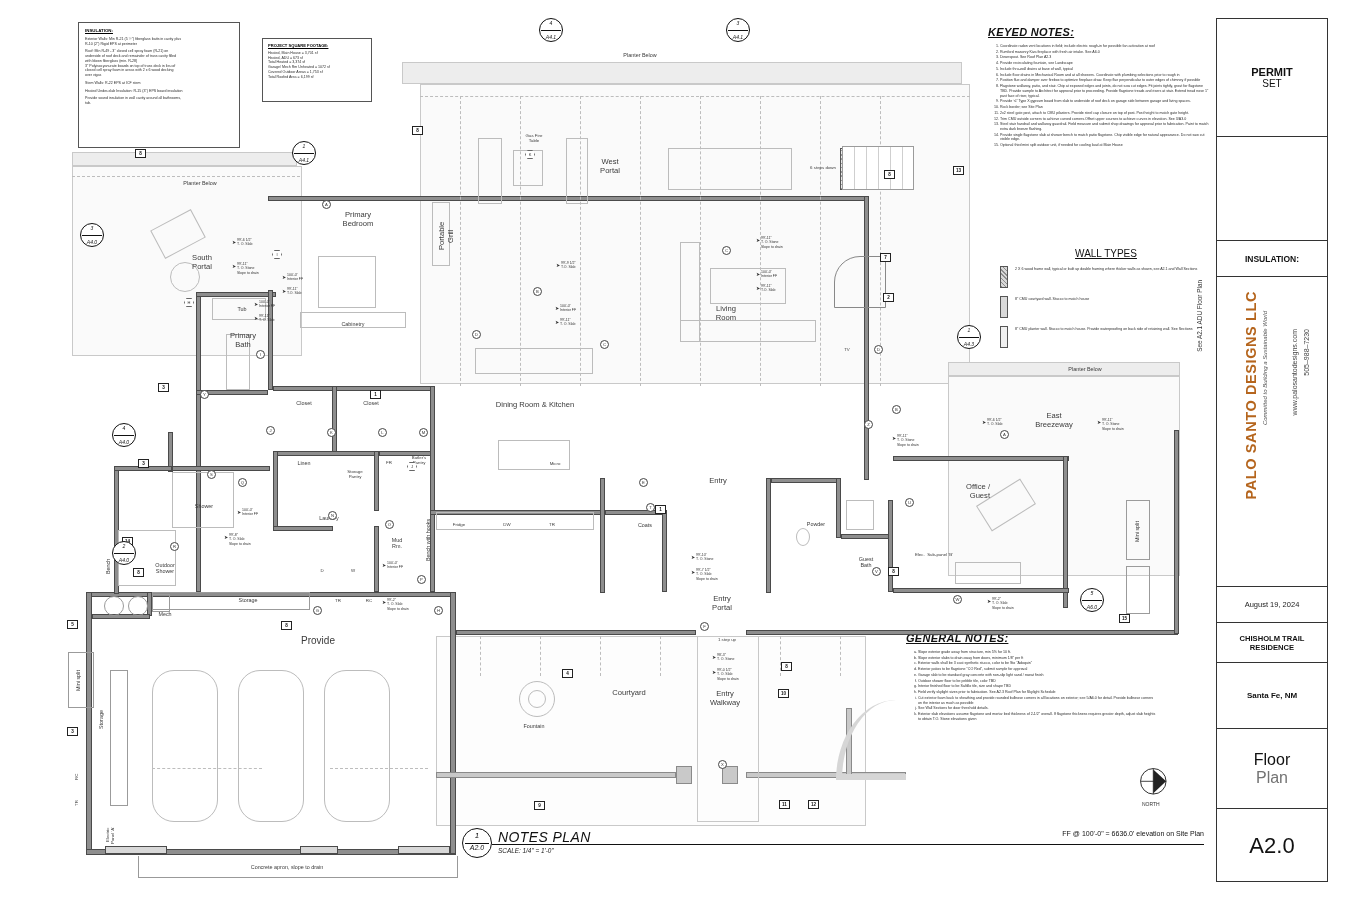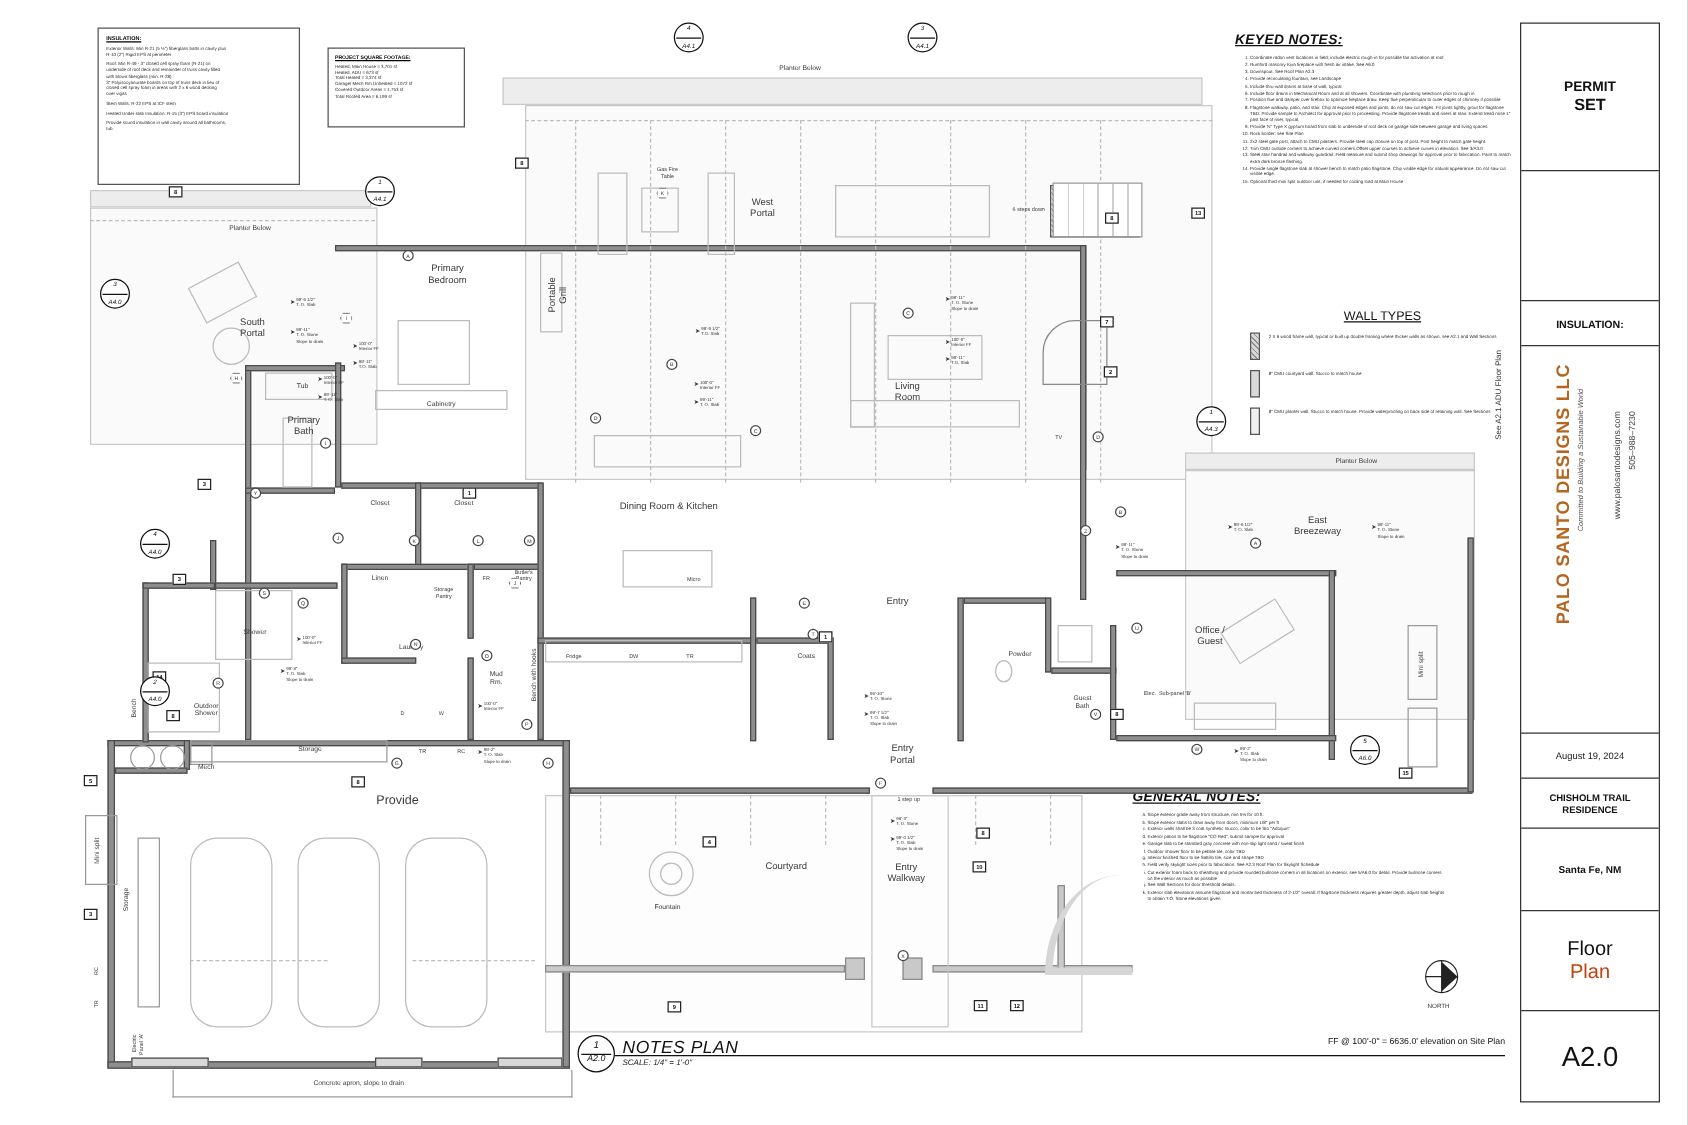--- a/index.html
+++ b/index.html
@@ -350,21 +350,21 @@
         <div style="position: absolute; left: 499px; top: 522px; width: 16px; text-align: center; font-size: 4.4px; line-height: 1.2; color: rgb(58, 58, 58); white-space: pre;">DW</div>
         <div style="position: absolute; left: 545px; top: 522px; width: 14px; text-align: center; font-size: 4.4px; line-height: 1.2; color: rgb(58, 58, 58); white-space: pre;">TR</div>
         <div style="position: absolute; left: 702px; top: 304px; width: 48px; text-align: center; font-size: 7.6px; line-height: 1.2; color: rgb(58, 58, 58); white-space: pre;">Living
 Room</div>
         <div style="position: absolute; left: 842px; top: 347px; width: 10px; text-align: center; font-size: 4.4px; line-height: 1.2; color: rgb(58, 58, 58); white-space: pre;">TV</div>
         <div style="position: absolute; left: 700px; top: 476px; width: 36px; text-align: center; font-size: 7.6px; line-height: 1.2; color: rgb(58, 58, 58); white-space: pre;">Entry</div>
         <div style="position: absolute; left: 632px; top: 522px; width: 26px; text-align: center; font-size: 5.4px; line-height: 1.2; color: rgb(58, 58, 58); white-space: pre;">Coats</div>
         <div style="position: absolute; left: 801px; top: 521px; width: 30px; text-align: center; font-size: 5.4px; line-height: 1.2; color: rgb(58, 58, 58); white-space: pre;">Powder</div>
         <div style="position: absolute; left: 852px; top: 556px; width: 28px; text-align: center; font-size: 5.4px; line-height: 1.2; color: rgb(58, 58, 58); white-space: pre;">Guest
 Bath</div>
-        <div style="position: absolute; left: 946px; top: 499px; width: 44px; text-align: center; font-size: 7.6px; line-height: 1.2; color: rgb(58, 58, 58); white-space: pre;">Office /
+        <div style="position: absolute; left: 946px; top: 482px; width: 44px; text-align: right; font-size: 7.6px; line-height: 1.2; color: rgb(58, 58, 58); white-space: pre;">Office /
 Guest</div>
         <div style="position: absolute; left: 903px; top: 552px; width: 62px; text-align: center; font-size: 4.4px; line-height: 1.2; color: rgb(58, 58, 58); white-space: pre;">Elec.  Sub-panel 'B'</div>
         <div style="position: absolute; left: 1134px; top: 512px; text-align: center; font-size: 5.4px; line-height: 1.2; color: rgb(58, 58, 58); white-space: pre; writing-mode: vertical-rl; transform: rotate(180deg); width: auto; height: 40px;">Mini split</div>
         <div style="position: absolute; left: 75px; top: 662px; text-align: center; font-size: 5.4px; line-height: 1.2; color: rgb(58, 58, 58); white-space: pre; writing-mode: vertical-rl; transform: rotate(180deg); width: auto; height: 38px;">Mini split</div>
         <div style="position: absolute; left: 703px; top: 594px; width: 38px; text-align: center; font-size: 7.6px; line-height: 1.2; color: rgb(58, 58, 58); white-space: pre;">Entry
 Portal</div>
         <div style="position: absolute; left: 703px; top: 689px; width: 44px; text-align: center; font-size: 7.6px; line-height: 1.2; color: rgb(58, 58, 58); white-space: pre;">Entry
 Walkway</div>
         <div style="position: absolute; left: 603px; top: 688px; width: 52px; text-align: center; font-size: 7.6px; line-height: 1.2; color: rgb(58, 58, 58); white-space: pre;">Courtyard</div>
         <div style="position: absolute; left: 512px; top: 723px; width: 44px; text-align: center; font-size: 5.4px; line-height: 1.2; color: rgb(58, 58, 58); white-space: pre;">Fountain</div>
@@ -575,21 +575,21 @@
     <div class="abs" style="left:0; top:16px; width:30px; text-align:center; font-size:7px; font-style:italic; color:#111;">A2.0</div>
     <div class="abs" style="left:36px; top:1px; font-size:14px; font-style:italic; color:#111; letter-spacing:.4px;">NOTES PLAN</div>
     <div class="abs" style="left:36px; top:19px; font-size:6.4px; font-style:italic; color:#222;">SCALE: 1/4" = 1'-0"</div>
     <div class="abs" style="left:30px; top:16px; width:712px; border-top:1px solid #111;"></div>
     <div class="abs" style="right:0; top:2px; font-size:7px; color:#111;">FF @ 100'-0" = 6636.0' elevation on Site Plan</div>
   </div>
 
   <div id="tblock">
     <div class="tbrow" style="height:118px; flex-direction:column;">
       <div style="font-size:11px; font-weight:bold; color:#111;">PERMIT</div>
-      <div style="font-size:13px; font-weight:bold; color:#111;">SET</div>
+      <div style="font-size:10px; font-weight:normal; color:#111;">SET</div>
     </div>
     <div class="tbrow" style="height:104px;"></div>
     <div class="tbrow" style="height:36px;">
       <span style="font-size:8.5px; font-weight:bold; color:#111;">INSULATION:</span>
     </div>
 
     <div class="tbrow" style="height:310px; position:relative;">
       <div class="logo-vert" style="left:26px; top:14px; font-size:14.5px; font-weight:bold; letter-spacing:.6px; color:#b5651d;">PALO SANTO DESIGNS LLC</div>
       <div class="logo-vert" style="left:45px; top:34px; font-size:6px; font-style:italic; color:#555;">Committed to Building a Sustainable World</div>
       <div class="logo-vert" style="left:74px; top:52px; font-size:7px; color:#444;">www.palosantodesigns.com</div>
@@ -601,20 +601,20 @@
     </div>
     <div class="tbrow" style="height:40px; flex-direction:column;">
       <span style="font-size:7.6px; font-weight:bold; color:#111;">CHISHOLM TRAIL</span>
       <span style="font-size:7.6px; font-weight:bold; color:#111;">RESIDENCE</span>
     </div>
     <div class="tbrow" style="height:66px;">
       <span style="font-size:8px; font-weight:bold; color:#111;">Santa Fe, NM</span>
     </div>
     <div class="tbrow" style="height:80px; flex-direction:column;">
       <span style="font-size:16px; color:#111;">Floor</span>
-      <span style="font-size:16px; color:#c2410c;">Plan</span>
+      <span style="font-size:16px; color:#737373;">Plan</span>
     </div>
     <div class="tbrow" style="height:74px; border-bottom:none;">
       <span style="font-size:22px; color:#111;">A2.0</span>
     </div>
   </div>
 
 </div>
 
 </body></html>

